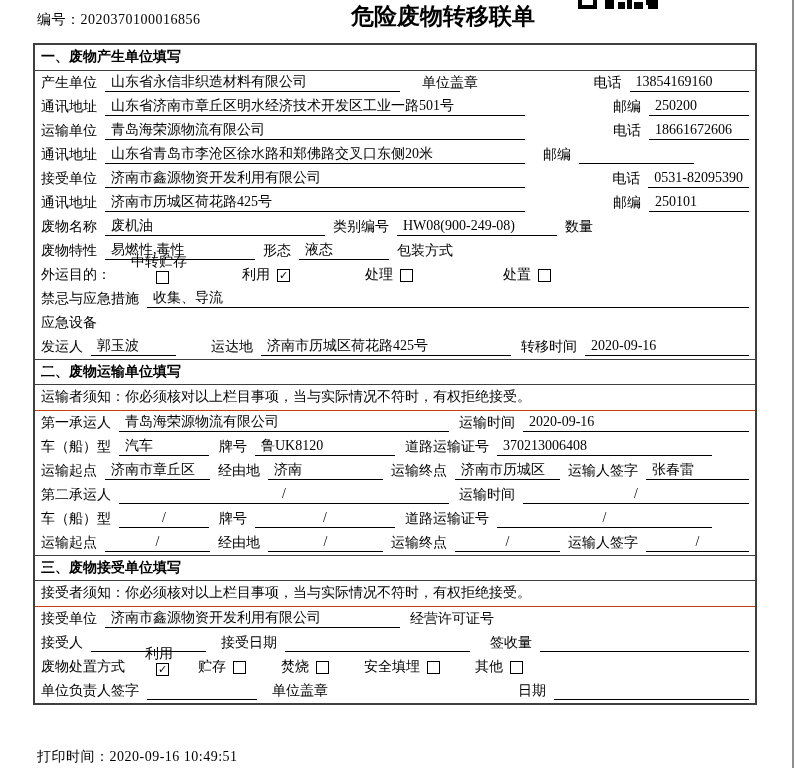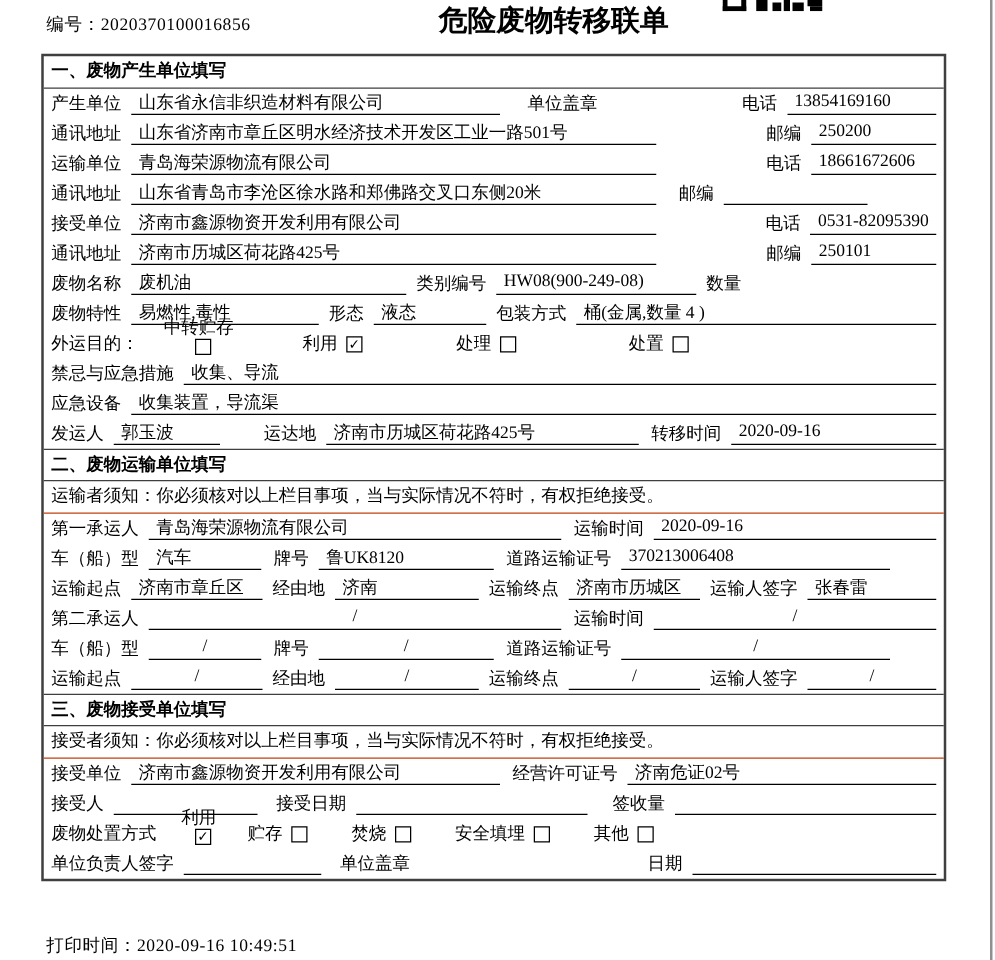--- a/index.html
+++ b/index.html
@@ -123,21 +123,20 @@
       <span class="val" style="width:160px">HW08(900-249-08)</span>
       <span class="lbl ml8">数量</span>
     </div>
 
     <div class="row">
       <span class="lbl">废物特性</span>
       <span class="val" style="width:150px">易燃性,毒性</span>
       <span class="lbl ml8">形态</span>
       <span class="val" style="width:90px">液态</span>
       <span class="lbl ml8">包装方式</span>
-      <span class="val fill">桶(金属,数量 4 )</span>
     </div>
 
     <div class="row">
       <span class="lbl">外运目的：</span>
       <span class="opt ml12">
         <span>中转贮存</span>
         <span class="cb"></span>
       </span>
       <span class="opt ml55">
         <span>利用</span>
@@ -154,21 +153,20 @@
     </div>
 
 
     <div class="row">
       <span class="lbl">禁忌与应急措施</span>
       <span class="val fill">收集、导流</span>
     </div>
 
     <div class="row">
       <span class="lbl">应急设备</span>
-      <span class="val fill">收集装置，导流渠</span>
     </div>
 
     <div class="row">
       <span class="lbl">发运人</span>
       <span class="val" style="width:85px">郭玉波</span>
       <span class="lbl ml35">运达地</span>
       <span class="val" style="width:250px">济南市历城区荷花路425号</span>
       <span class="lbl ml10">转移时间</span>
       <span class="val fill">2020-09-16</span>
     </div>
@@ -240,21 +238,20 @@
     </div>
 
     <div class="row notice">
       <span>接受者须知：你必须核对以上栏目事项，当与实际情况不符时，有权拒绝接受。</span>
     </div>
 
     <div class="row">
       <span class="lbl">接受单位</span>
       <span class="val" style="width:295px">济南市鑫源物资开发利用有限公司</span>
       <span class="lbl ml10">经营许可证号</span>
-      <span class="val fill">济南危证02号</span>
     </div>
 
     <div class="row">
       <span class="lbl">接受人</span>
       <span class="val" style="width:115px"></span>
       <span class="lbl ml15">接受日期</span>
       <span class="val" style="width:185px"></span>
       <span class="lbl ml20">签收量</span>
       <span class="val fill"></span>
     </div>

